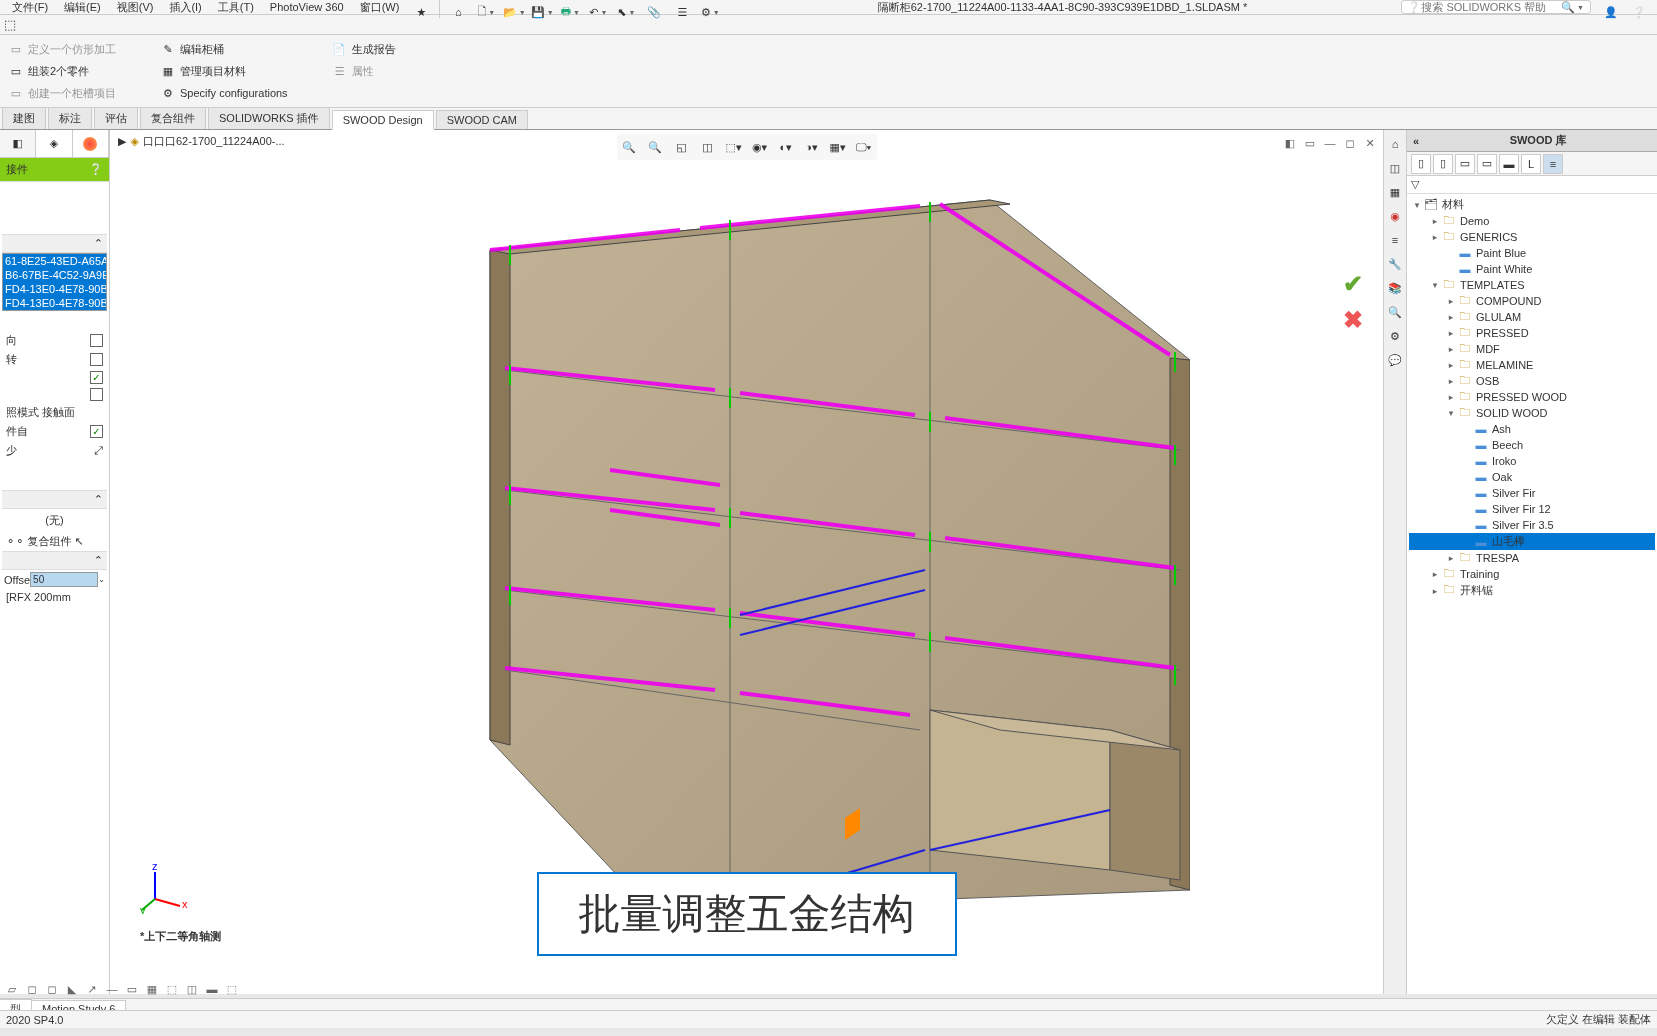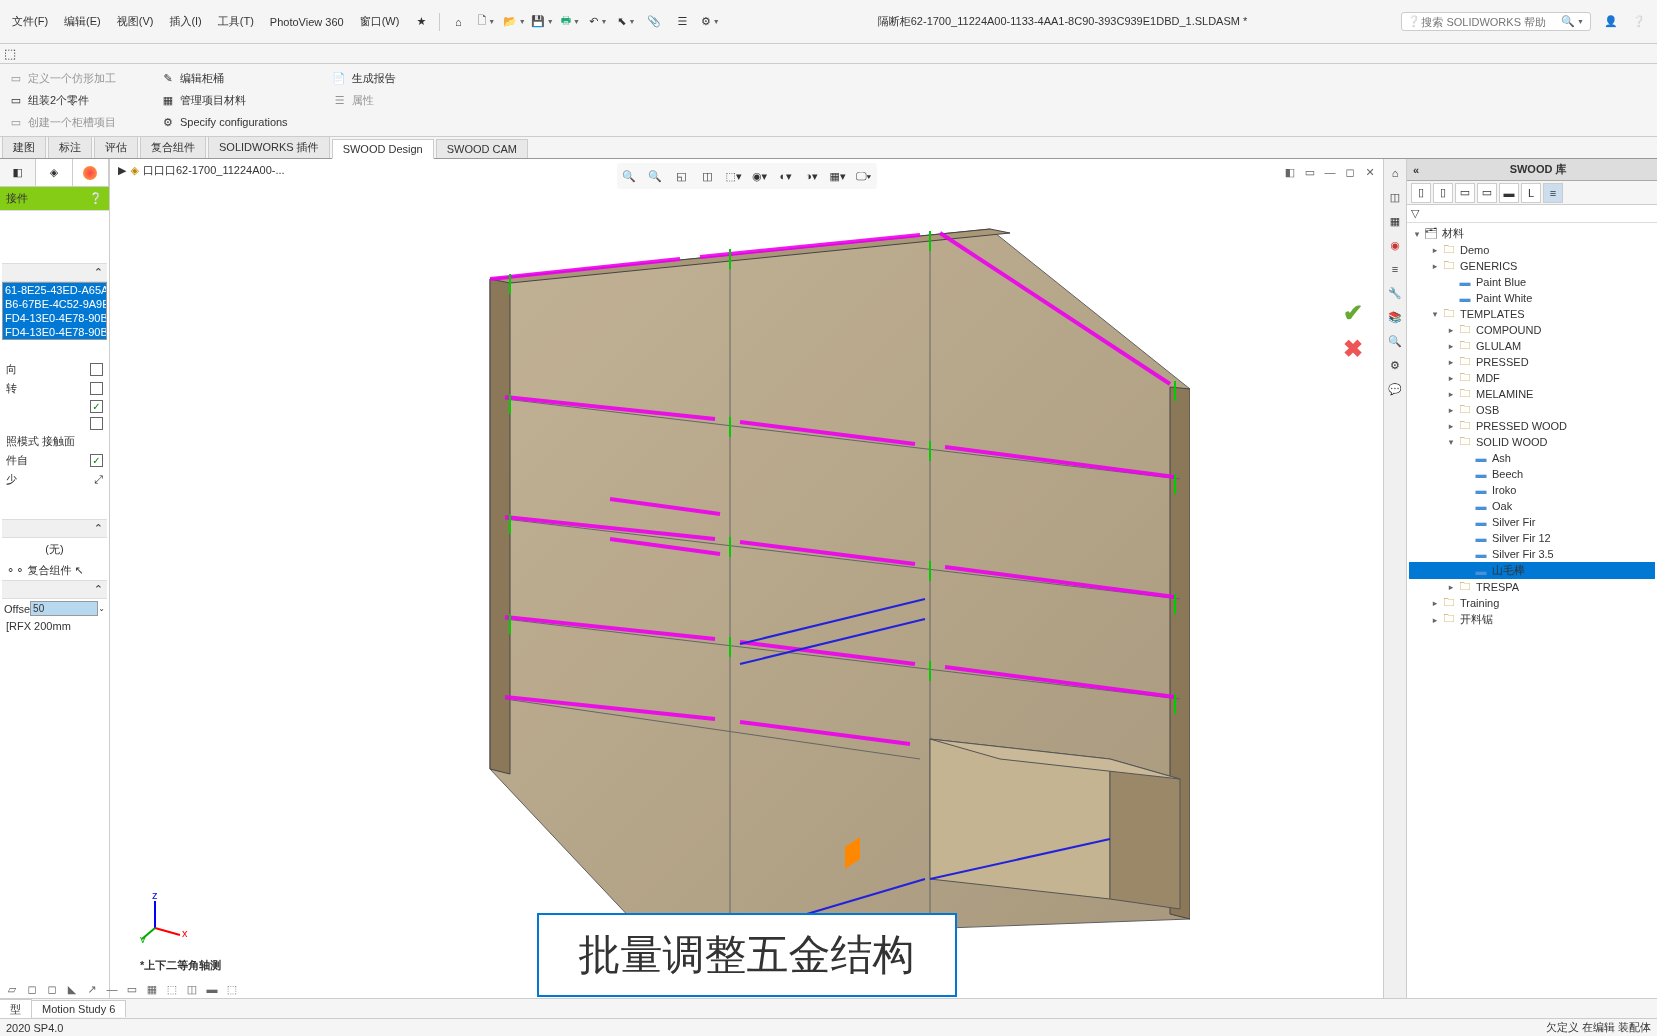--- a/index.html
+++ b/index.html
@@ -1,17 +1,17 @@
 <!DOCTYPE html>
 <html><head>
 <meta charset="utf-8">
 <style>
 *{box-sizing:border-box;margin:0;padding:0;font-family:"Microsoft YaHei",sans-serif;font-size:11px;color:#333}
 body{background:#e8e8e8;width:1657px;height:1036px;overflow:hidden;position:relative}
-.menubar{height:44px;background:#f5f5f5;border-bottom:1px solid #ccc;display:flex;align-items:center;padding:0 4px}
+.menubar{height:15px;background:#f5f5f5;border-bottom:1px solid #ccc;display:flex;padding:0 4px}
 .menubar .menu-item{padding:0 8px;height:100%;display:flex;align-items:center;cursor:pointer}
 .menubar .sep{width:1px;height:18px;background:#ccc;margin:0 4px}
 .menubar .icon-btn{width:24px;height:24px;display:flex;align-items:center;justify-content:center;cursor:pointer;margin:0 2px}
 .menubar .dropdown-arrow{font-size:7px;margin-left:2px;color:#666}
 .menubar .title{margin-left:auto;margin-right:auto;color:#333}
 .menubar .search-box{display:flex;align-items:center;border:1px solid #ccc;border-radius:3px;padding:2px 6px;margin-right:6px;background:#fff}
 .menubar .search-box input{border:none;outline:none;width:140px;font-size:11px}
 .toolbar2{height:20px;background:#f5f5f5;border-bottom:1px solid #ccc;display:flex;align-items:center;padding:0 4px}
 .ribbon{background:#f5f5f5;border-bottom:1px solid #ccc;padding:4px 6px;display:flex;gap:40px}
 .ribbon-group{display:flex;flex-direction:column;gap:2px}
@@ -38,41 +38,41 @@
 .viewport{flex:1;background:#fff;position:relative;overflow:hidden}
 .vp-toolbar{position:absolute;top:4px;left:50%;transform:translateX(-50%);display:flex;gap:4px;background:rgba(245,245,245,0.8);padding:2px;border-radius:3px}
 .vp-toolbar .vpb{width:22px;height:22px;display:flex;align-items:center;justify-content:center;cursor:pointer}
 .vp-controls{position:absolute;top:4px;right:4px;display:flex;gap:2px}
 .vp-controls .vc{width:18px;height:18px;display:flex;align-items:center;justify-content:center;cursor:pointer;color:#666}
 .breadcrumb{position:absolute;top:4px;left:8px;display:flex;align-items:center;gap:4px;font-size:11px}
 .check-x{position:absolute;top:140px;right:20px;display:flex;flex-direction:column;gap:8px}
 .check-x div{font-size:24px;font-weight:bold}
 .triad{position:absolute;bottom:80px;left:30px;width:50px;height:50px}
 .view-label{position:absolute;bottom:50px;left:30px;font-weight:bold}
-.caption-box{position:absolute;bottom:26px;left:50%;transform:translateX(-50%);background:#fff;border:2px solid #0078d4;padding:12px 40px;font-size:42px;font-weight:500;color:#333}
+.caption-box{position:absolute;bottom:38px;left:50%;transform:translateX(-50%);background:#fff;border:2px solid #0078d4;padding:12px 40px;font-size:42px;font-weight:500;color:#333}
 .side-strip{width:24px;background:#f0f0f0;border-left:1px solid #ccc;border-right:1px solid #ccc;display:flex;flex-direction:column;align-items:center;padding-top:4px;gap:4px}
 .side-strip .sb{width:20px;height:20px;display:flex;align-items:center;justify-content:center;cursor:pointer}
 .right-panel{width:250px;background:#fff;display:flex;flex-direction:column}
 .rp-title{background:#ddd;padding:3px 6px;text-align:center;font-weight:bold;border-bottom:1px solid #aaa;display:flex;align-items:center}
 .rp-tabs{height:24px;background:#f5f5f5;display:flex;align-items:center;padding:0 4px;gap:2px;border-bottom:1px solid #ccc}
 .rp-tabs .rpt{width:20px;height:20px;border:1px solid #ccc;display:flex;align-items:center;justify-content:center;cursor:pointer;background:#fff}
 .rp-tabs .rpt.active{background:#cde}
 .filter-row{padding:2px 4px;border-bottom:1px solid #ddd}
 .tree{flex:1;overflow:auto;padding:2px}
 .tree-node{display:flex;align-items:center;padding:1px 0;cursor:pointer;white-space:nowrap}
 .tree-node.selected{background:#0078d4;color:#fff}
 .tree-node .exp{width:12px;text-align:center;color:#666;font-size:9px}
 .tree-node .nic{width:16px;height:14px;margin-right:3px;display:flex;align-items:center;justify-content:center}
 .folder-ic{color:#b8860b}
 .mat-ic{color:#4a90d9}
 .bottom-tabs{position:absolute;bottom:18px;left:0;height:20px;background:#f5f5f5;display:flex;align-items:center;border-top:1px solid #ccc;width:100%}
 .bottom-tabs .bt{padding:2px 10px;border-right:1px solid #ccc;cursor:pointer;background:#fff;border-top:1px solid #ccc}
 .quick-bar{position:absolute;bottom:38px;left:0;height:18px;display:flex;align-items:center;padding:0 4px;gap:4px}
 .quick-bar .qb{width:16px;height:16px;cursor:pointer;display:flex;align-items:center;justify-content:center;color:#666}
-.statusbar{position:absolute;bottom:0;left:0;right:0;height:18px;background:#f5f5f5;border-top:1px solid #ccc;display:flex;align-items:center;padding:0 6px;font-size:10px}
+.statusbar{position:absolute;bottom:8px;left:0;right:0;height:18px;background:#f5f5f5;border-top:1px solid #ccc;display:flex;align-items:center;padding:0 6px;font-size:10px}
 .statusbar .sr{margin-left:auto;display:flex;gap:3px}
 svg{display:block}
 .cabinet-3d{position:absolute;top:60px;left:260px;width:820px;height:720px}
 </style>
 </head>
 <body>
 
 <div class="menubar">
   <span class="menu-item">文件(F)</span>
   <span class="menu-item">编辑(E)</span>

